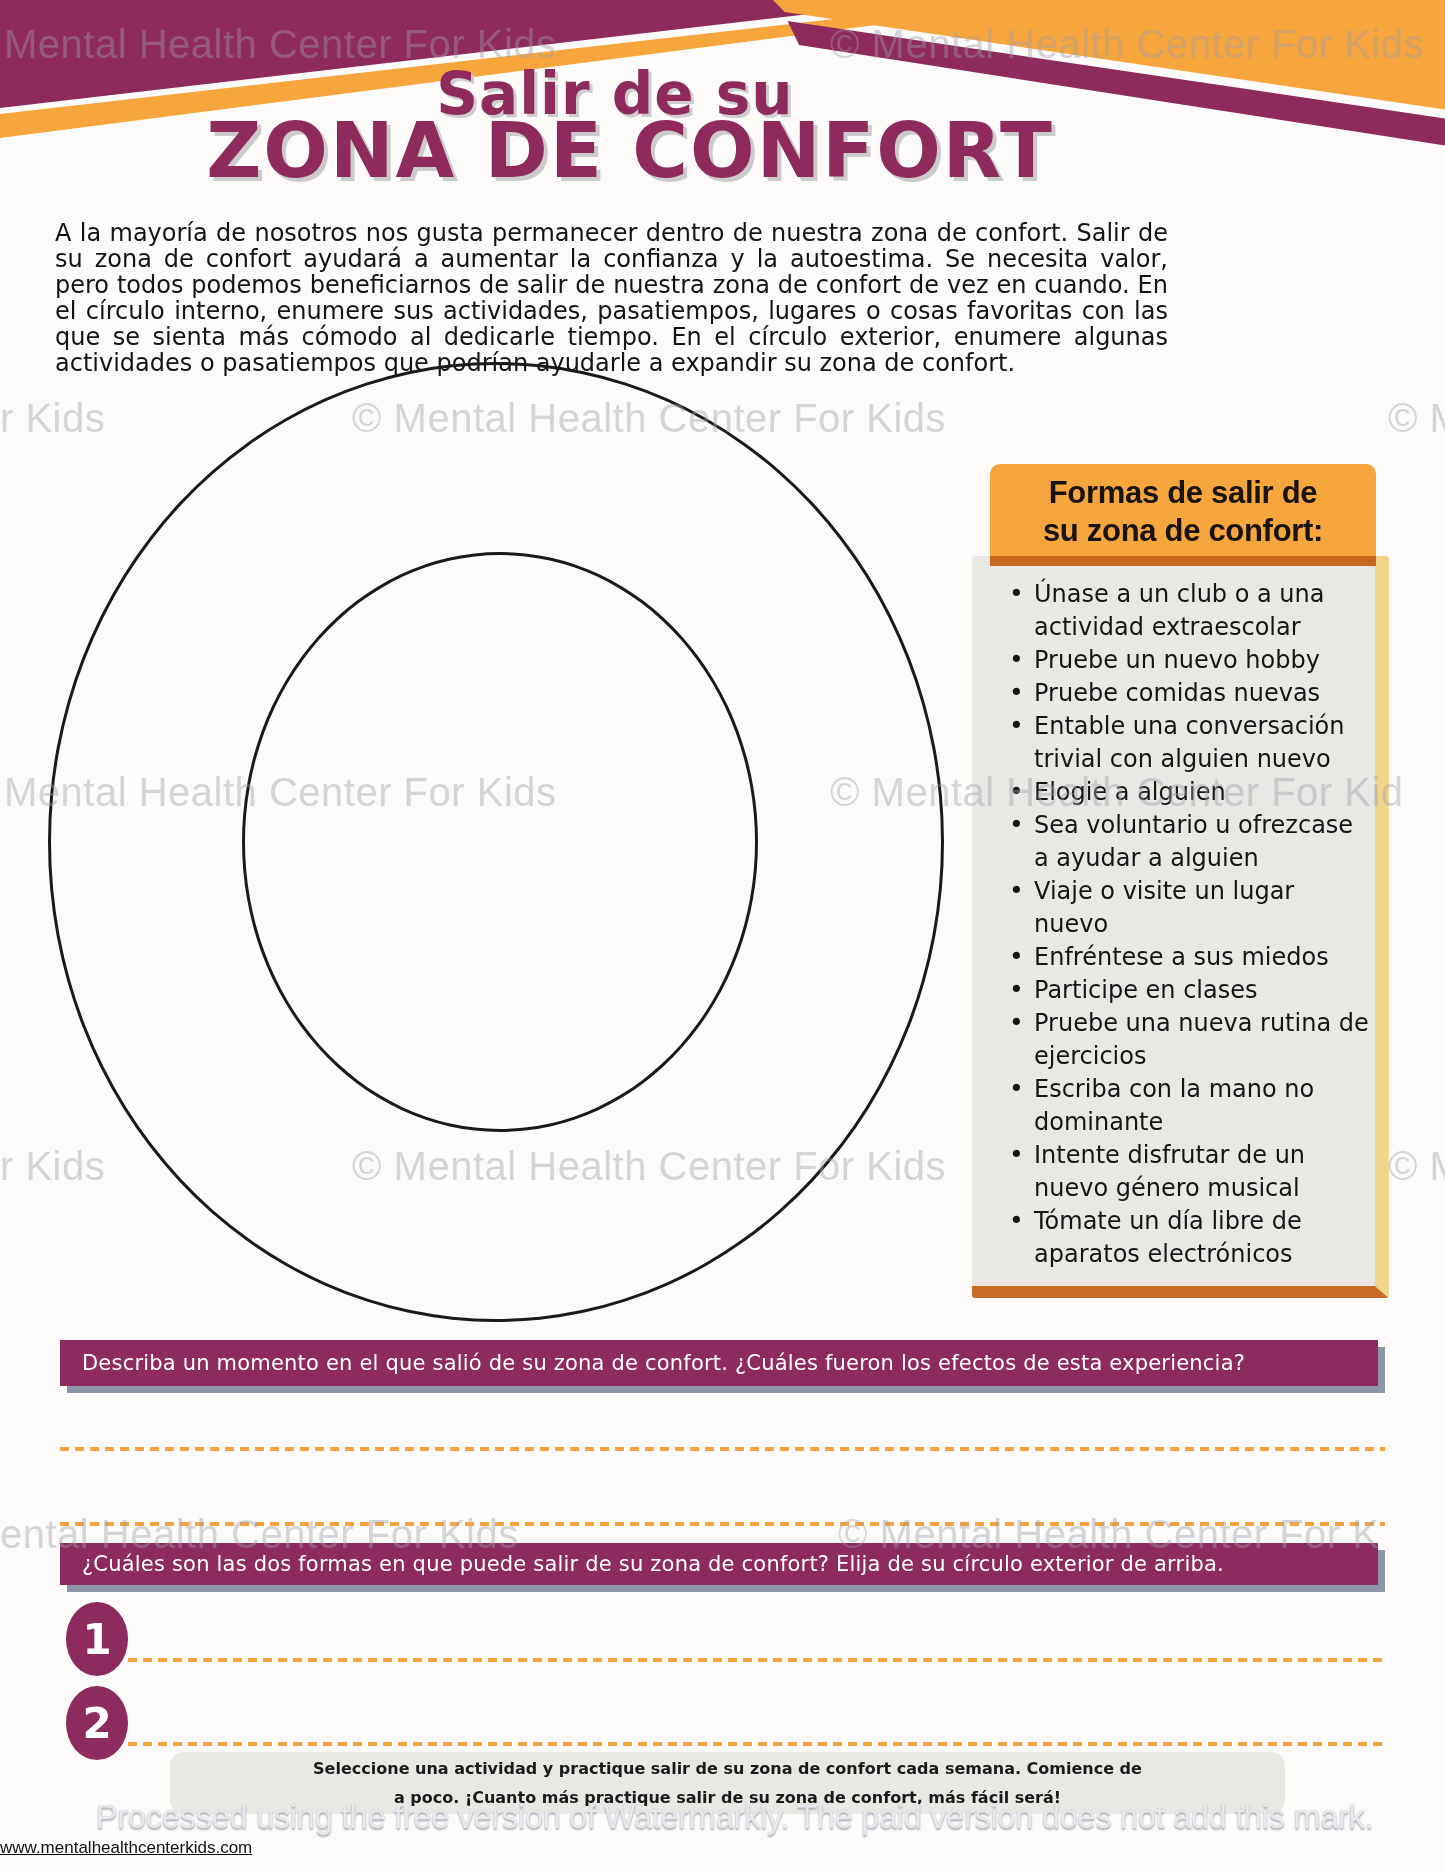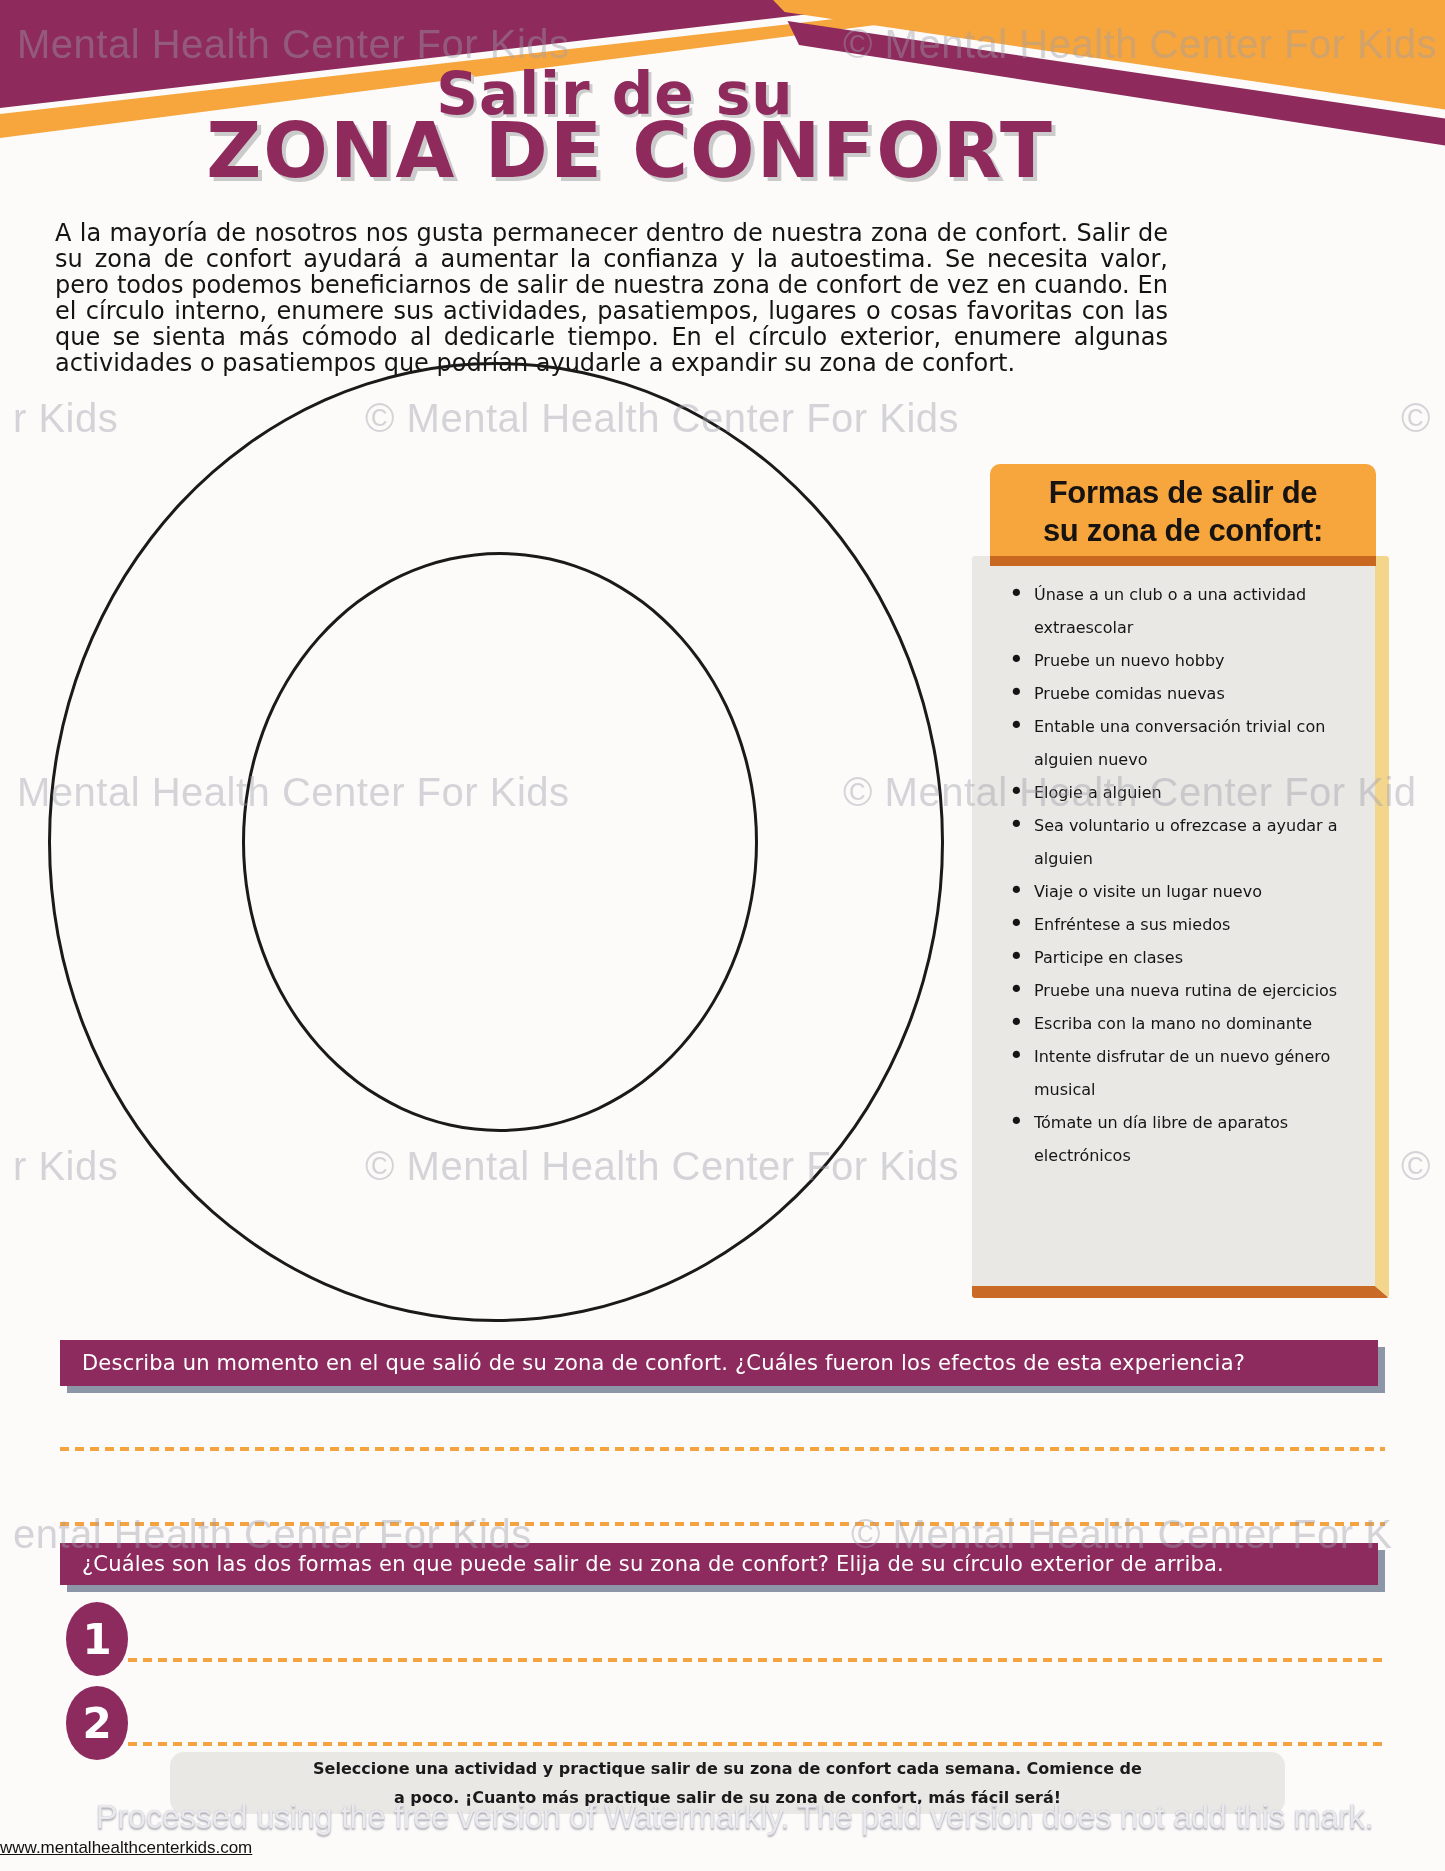--- a/index.html
+++ b/index.html
@@ -48,21 +48,21 @@
   .side-head{
     position:absolute;left:990px;top:464px;width:386px;height:82px;
     background:#f7a53d;border-radius:10px 10px 0 0;
     border-bottom:10px solid #c8671f;
     font-family:"Liberation Sans",sans-serif;
     font-weight:bold;font-size:31px;line-height:38px;letter-spacing:-0.3px;
     color:#171310;text-align:center;padding-top:10px;box-sizing:content-box;
   }
   .ways{
     position:absolute;left:1002px;top:578px;width:372px;margin:0;padding:0;
-    list-style:none;font-size:16px;line-height:33px;color:#151515;
+    list-style:none;font-size:24px;line-height:33px;color:#151515;
   }
   .ways li{position:relative;padding-left:32px;}
   .ways li::before{content:"\2022";position:absolute;left:7px;top:-1px;font-size:25px;}
   
   .banner{
     position:absolute;left:60px;width:1318px;
     background:#8d2a5e;box-shadow:7px 7px 0 #8d96a6;
     color:#ffffff;font-size:21px;letter-spacing:0.2px;
     display:flex;align-items:center;padding:16px 22px;box-sizing:border-box;
   }
@@ -94,21 +94,21 @@
     font-size:16px;font-weight:bold;line-height:29px;color:#1a1a1a;text-align:center;
   }
   
   .site{
     position:absolute;left:0;top:1838px;width:100%;
     text-align:left;font-family:"Liberation Sans",sans-serif;
     font-size:17px;font-weight:normal;color:#111;
   }
   .site a{color:#111;text-decoration:underline;}
   
-  .wm-row{position:absolute;left:13px;width:1156px;height:50px;pointer-events:none;padding-left:12px;}
+  .wm-row{position:absolute;left:0;width:1156px;height:50px;pointer-events:none;padding-left:12px;}
   .wm-frag{
     position:absolute;top:0;white-space:nowrap;
     font-family:"Liberation Sans",sans-serif;font-size:40px;
     color:rgba(158,158,170,0.42);letter-spacing:0.5px;
   }
   .wm-bottom{
     position:absolute;left:0;top:1798px;width:1445px;
     text-align:center;white-space:nowrap;pointer-events:none;
     font-family:"Liberation Sans",sans-serif;font-size:33px;letter-spacing:-0.5px;
     color:rgba(235,235,240,0.95);

